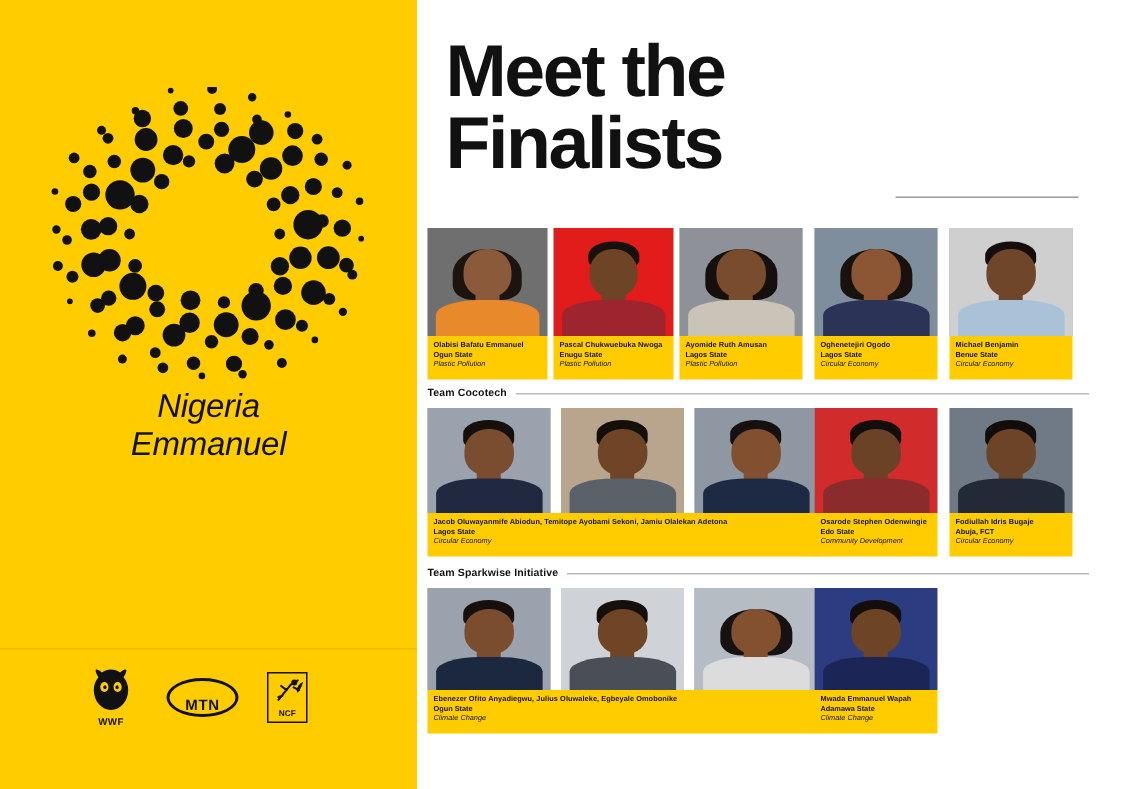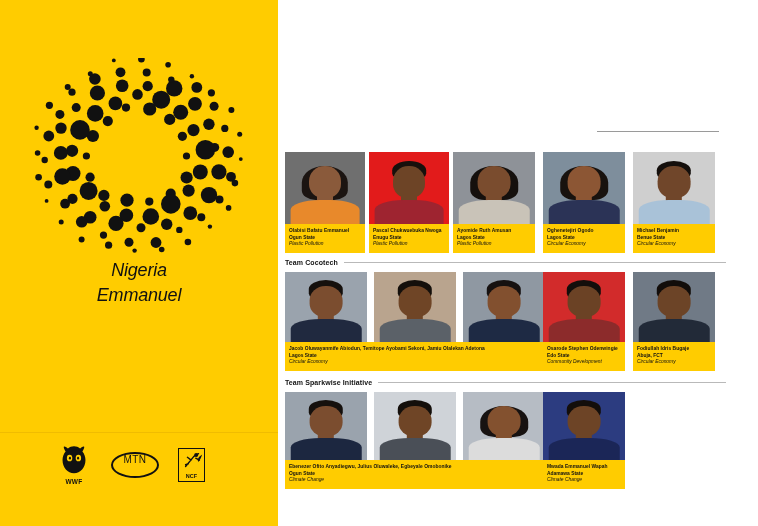--- a/index.html
+++ b/index.html
@@ -14,43 +14,43 @@
   .left-panel {
     width:278px; height:526px;
     background:#FFCC00;
     position:relative; flex:0 0 278px;
   }
   .dot-logo { position:absolute; left:18px; top:58px; width:240px; height:200px; }
   .brand-title {
     position:absolute; left:0; top:258px; width:278px;
     text-align:center;
     font-style:italic; font-weight:400;
-    font-size:18px; line-height:25px;
+    font-size:22px; line-height:25px;
     color:#111111;
     letter-spacing:-0.2px;
   }
   .panel-divider {
     position:absolute; left:0; top:432px; width:278px;
     height:1px; background:#F0BC00;
   }
   .sponsor-row {
     position:absolute; left:56px; top:446px;
     display:flex; align-items:center; gap:19px;
   }
   .logo-wwf { width:36px; height:38px; position:relative; }
   .logo-wwf .wwf-word {
     position:absolute; bottom:-1px; left:0; width:36px;
     text-align:center; font-size:6.5px; font-weight:bold;
     color:#111; letter-spacing:0.3px;
   }
   .logo-mtn {
     width:48px; height:26px; border:2.4px solid #111;
-    border-radius:50%; display:flex; align-items:flex-start;
+    border-radius:50%; display:flex; align-items:flex-end;
     justify-content:center;
-    font-size:10px; font-weight:normal; color:#111;
+    font-size:10px; font-weight:bold; color:#111;
     letter-spacing:0.4px;
   }
   .logo-ncf {
     width:27px; height:34px; border:1.6px solid #111;
     position:relative; background:#FFCC00;
   }
   .logo-ncf .ncf-word {
     position:absolute; bottom:2px; left:0; width:100%;
     text-align:center; font-size:5.5px; font-weight:bold; color:#111;
   }
@@ -265,20 +265,24 @@
           <path d="M20 14 q3 -4 4 -8 q-4 2 -5 6 z" fill="#111"></path>
         </svg>
         <div class="ncf-word">NCF</div>
       </div>
 
     </div>
   </div>
 
   <div class="right-panel">
 
+    <h1 class="headline">
+      <div>Meet the</div>
+      <div>Finalists</div>
+    </h1>
     <div class="headline-rule"></div>
 
     <div id="rows">
         <div class="card" style="left:7px;top:152px;width:80px;">
                <div class="photo" style="height:72px">
     <div class="pr">
       <div class="bg" style="background:#6f6f6f"></div>
       <div class="hair" style="width:58%;height:46%;bottom:34%;background:#1b1411;"></div>
       <div class="head" style="background:#8a5a3b"></div>
       <div class="neck" style="background:#8a5a3b"></div>

